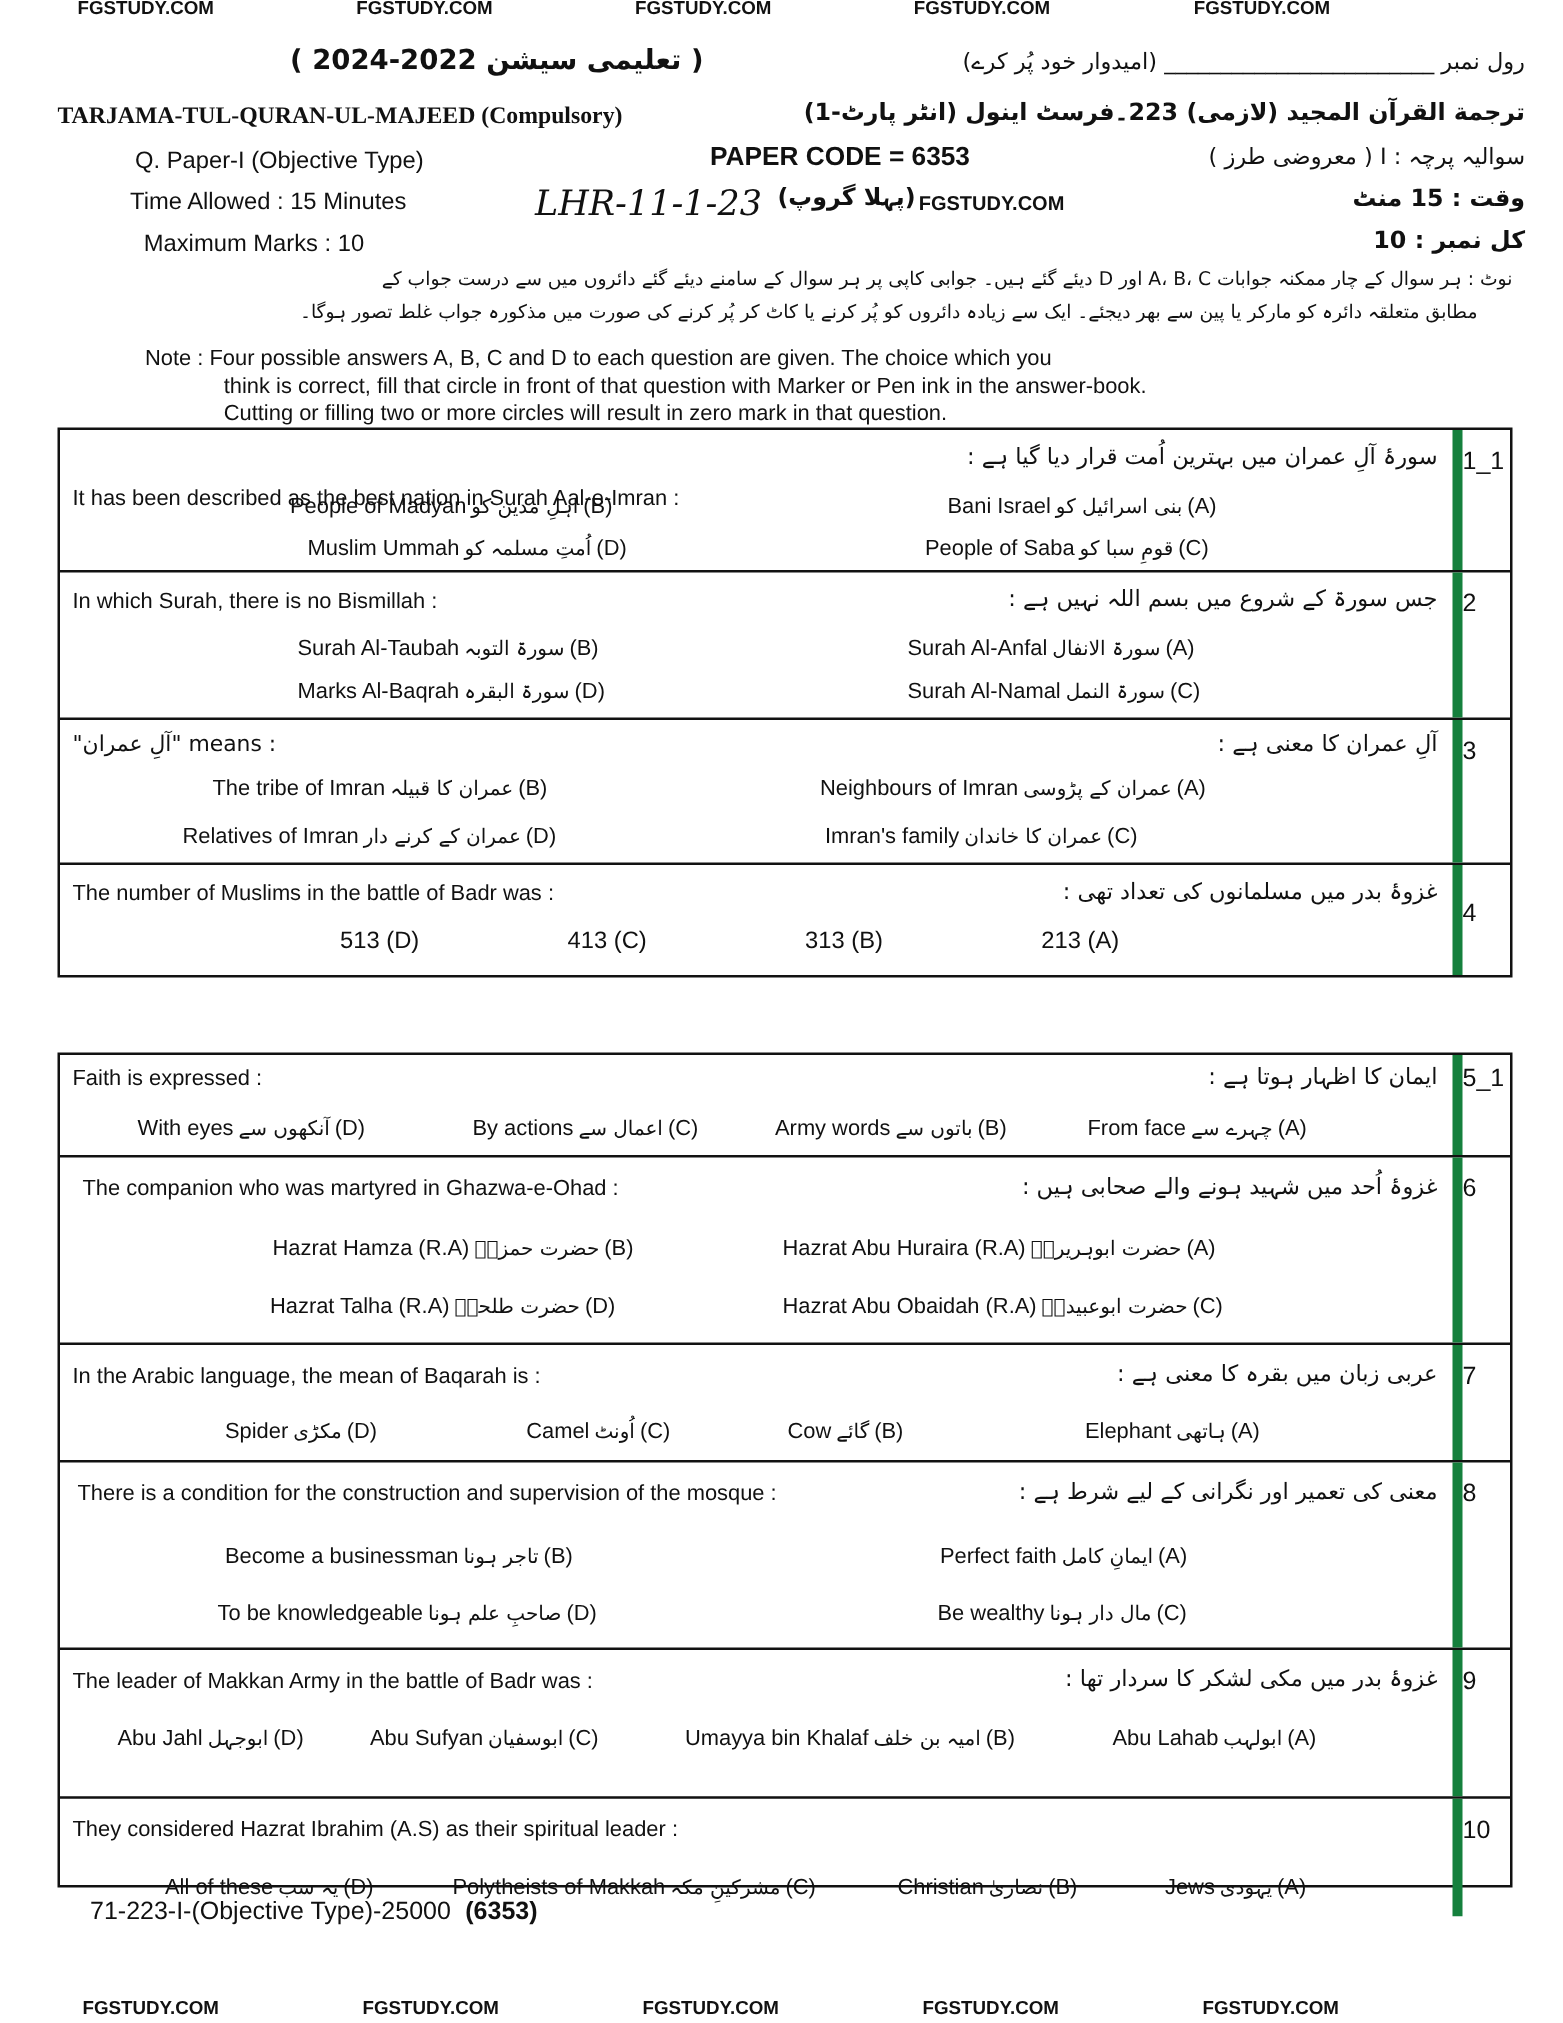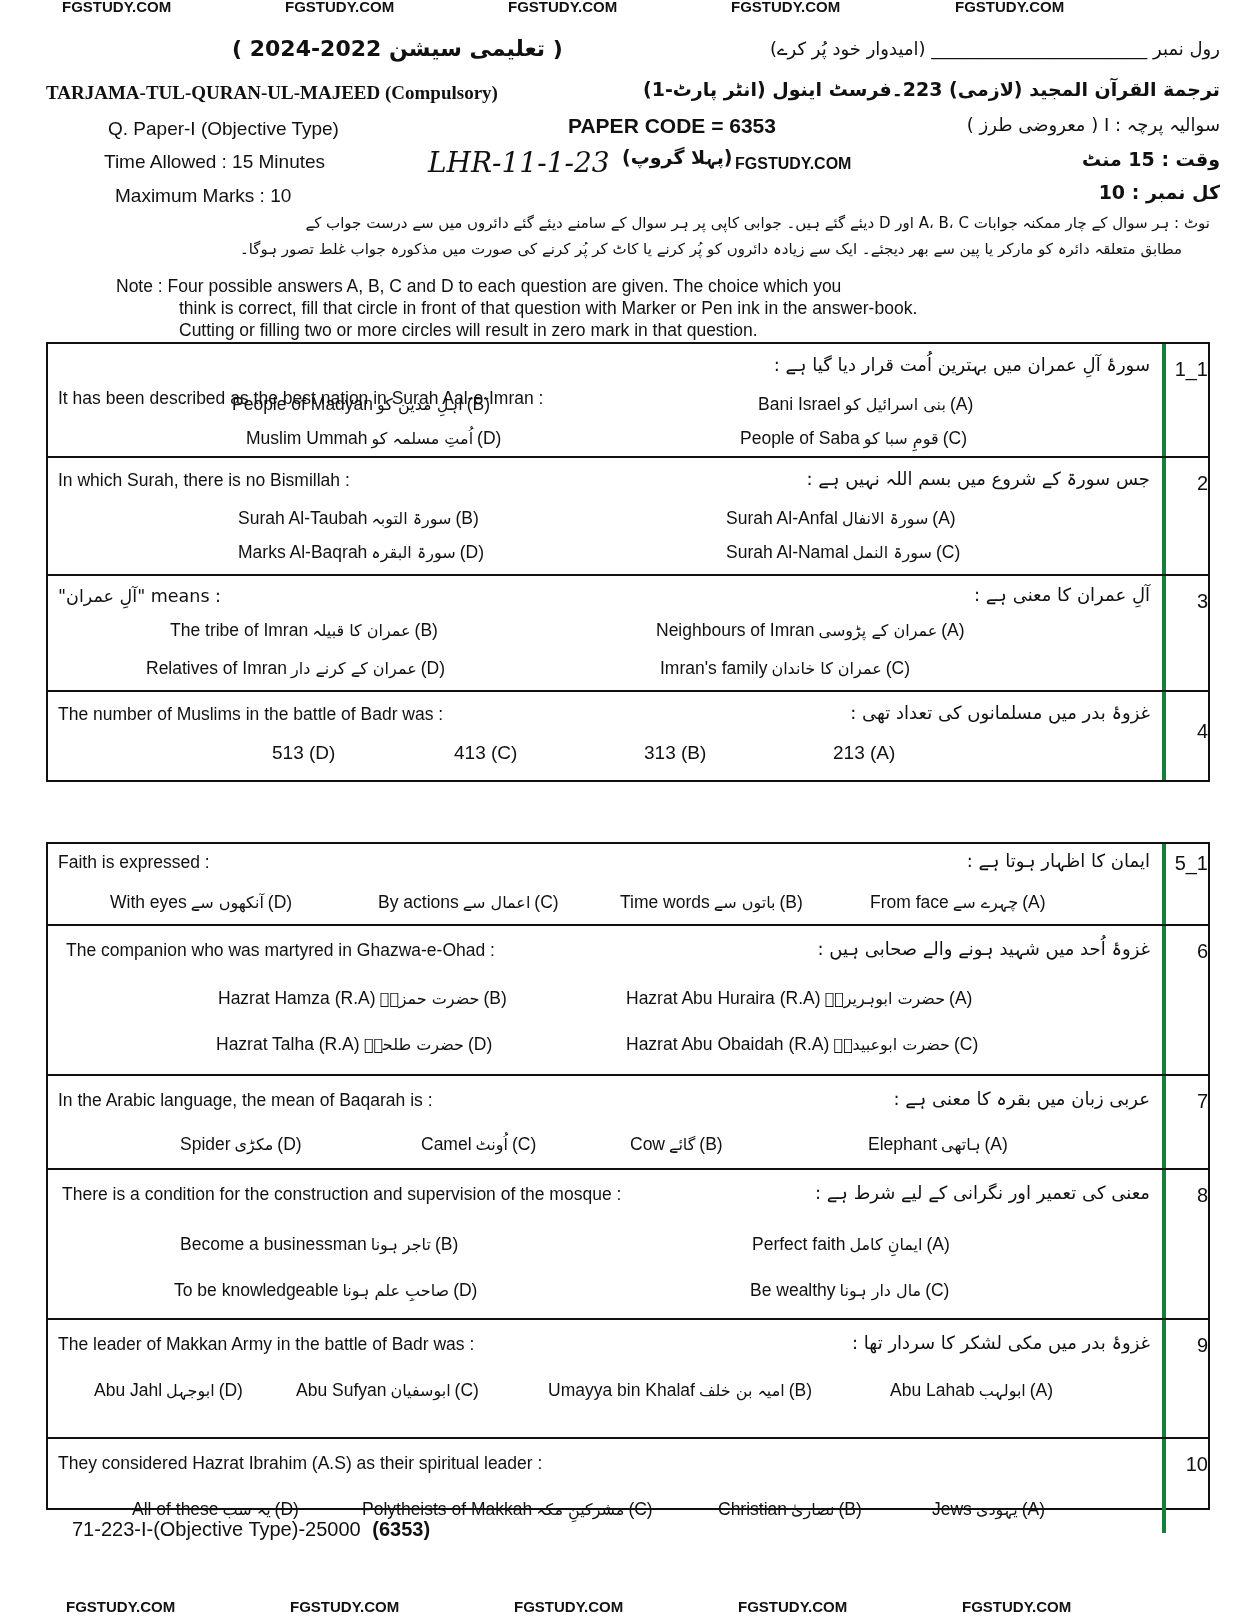--- a/index.html
+++ b/index.html
@@ -6,22 +6,22 @@
   html, body { width: 1250px; height: 1618px; background: #ffffff; overflow: hidden; }
   body { position: relative; font-family: "Liberation Sans", sans-serif; color: #111; }
   .abs { position: absolute; white-space: nowrap; }
   .wm { font-weight: bold; font-size: 15px; color: #111; }
   .ur { font-family: "DejaVu Sans", sans-serif; direction: rtl; unicode-bidi: embed; }
   .serif { font-family: "Liberation Serif", serif; font-weight: bold; }
   .hdr { font-size: 19px; }
   .box { position: absolute; left: 46px; border: 2px solid #111; }
   .row { position: relative; border-bottom: 2px solid #111; }
   .row:last-child { border-bottom: none; }
-  .qnum { position: absolute; right: 0; top: 0; bottom: 0; width: 46px; border-left: 4px solid #15803d;
-          font-size: 20px; text-align: right; padding-top: 14px; }
+  .qnum { position: absolute; right: 0; top: 0; bottom: 0; width: 46px; border-left: 8px solid #15803d;
+          font-size: 20px; text-align: left; padding-top: 14px; }
   .qen { position: absolute; left: 10px; font-size: 17.5px; }
   .qur { position: absolute; right: 58px; font-size: 18px; }
   .opt { position: absolute; font-size: 17.5px; }
   .opt .ou { font-family: "DejaVu Sans", sans-serif; font-size: 16px; margin: 0 4px; }
   .faint { color: #555; font-size: 13px; font-weight: bold; }
   .note { font-size: 17.5px; }
 </style>
 </head>
 <body>
 
@@ -99,21 +99,21 @@
   </div>
 </div>
 
 <div class="box" style="top:842px;width:1164px;height:668px;">
 
   <div class="row" style="height:82px;">
     <div class="qen" style="top:8px;">Faith is expressed :</div>
     <div class="qur ur" style="top:6px;">ایمان کا اظہار ہوتا ہے :</div>
     <div class="opt" style="left:62px;top:48px;"><span>With eyes</span><span class="ou">آنکھوں سے</span><span>(D)</span></div>
     <div class="opt" style="left:330px;top:48px;"><span>By actions</span><span class="ou">اعمال سے</span><span>(C)</span></div>
-    <div class="opt" style="left:572px;top:48px;"><span>Time words</span><span class="ou">باتوں سے</span><span>(B)</span></div>
+    <div class="opt" style="left:572px;top:48px;"><span>Army words</span><span class="ou">باتوں سے</span><span>(B)</span></div>
     <div class="opt" style="left:822px;top:48px;"><span>From face</span><span class="ou">چہرے سے</span><span>(A)</span></div>
     <div class="qnum" style="padding-top:8px;">5_1</div>
   </div>
 
   <div class="row" style="height:150px;">
     <div class="qen" style="top:14px;left:18px;">The companion who was martyred in Ghazwa-e-Ohad :</div>
     <div class="qur ur" style="top:12px;">غزوۂ اُحد میں شہید ہونے والے صحابی ہیں :</div>
     <div class="opt" style="left:170px;top:62px;"><span>Hazrat Hamza (R.A)</span><span class="ou">حضرت حمزہؓ</span><span>(B)</span></div>
     <div class="opt" style="left:578px;top:62px;"><span>Hazrat Abu Huraira (R.A)</span><span class="ou">حضرت ابوہریرہؓ</span><span>(A)</span></div>
     <div class="opt" style="left:168px;top:108px;"><span>Hazrat Talha (R.A)</span><span class="ou">حضرت طلحہؓ</span><span>(D)</span></div>

